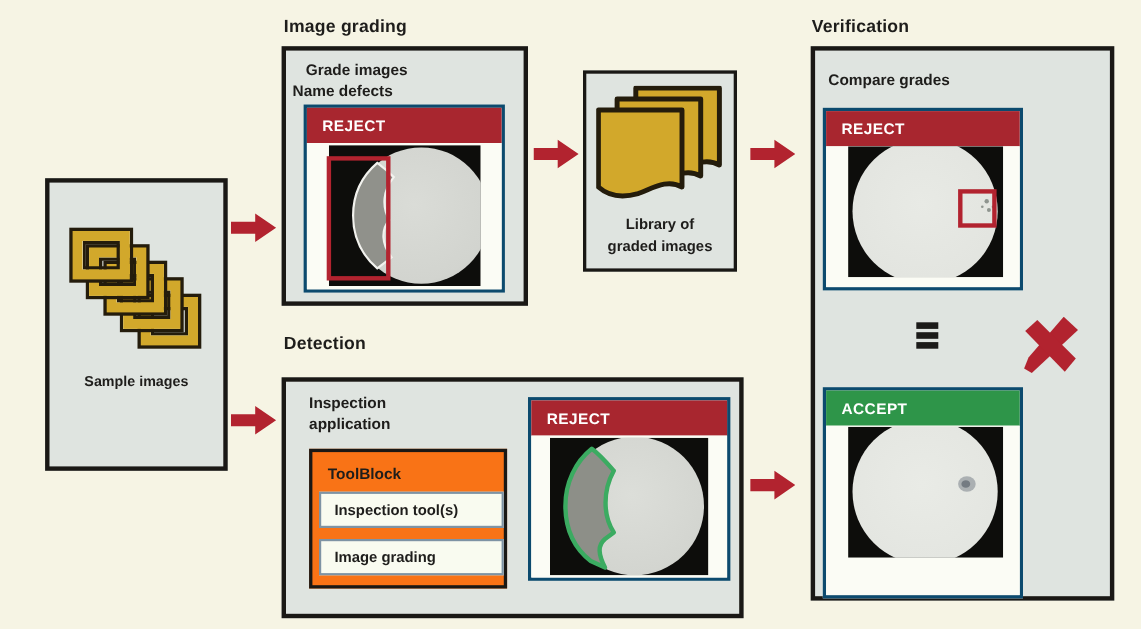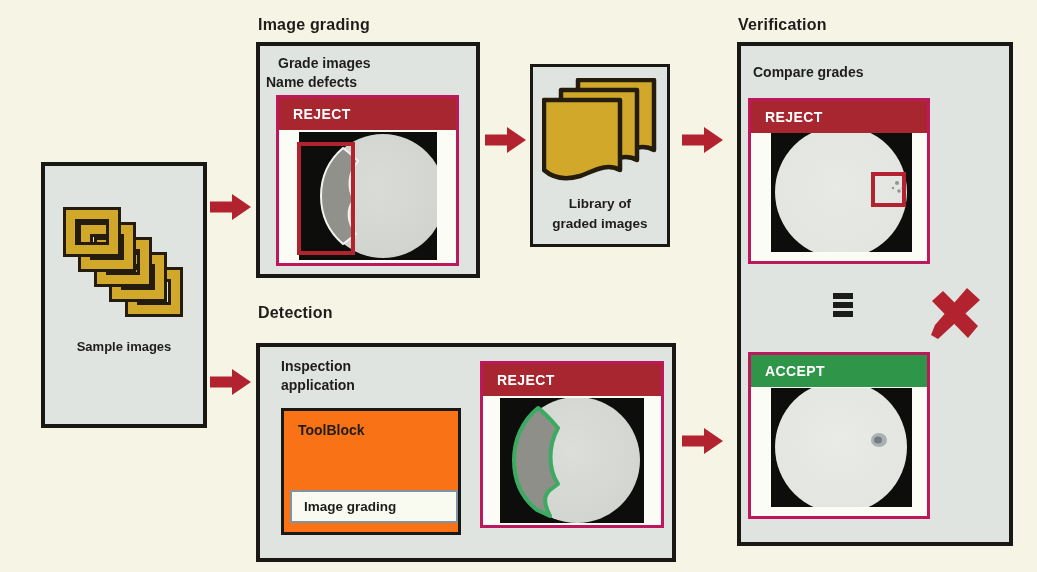--- a/index.html
+++ b/index.html
@@ -4,21 +4,21 @@
 <style>
   html,body{margin:0;padding:0;background:#f6f4e4;}
   .stage{position:relative;width:1037px;height:572px;background:#f6f4e4;overflow:hidden;
          font-family:"Liberation Sans","DejaVu Sans",sans-serif;color:#1e1d1b;}
   .sec-title{position:absolute;font-size:16px;font-weight:700;letter-spacing:.2px;}
   .panel{position:absolute;background:#dfe4e0;border:4px solid #1a1815;box-sizing:border-box;}
   .panel-thin{border-width:3px;}
   .txt{position:absolute;font-size:14px;font-weight:700;line-height:1.35;}
   .txt-center{text-align:center;}
   
-  .unit{position:absolute;border:3px solid #be185d;background:#fbfcf5;box-sizing:border-box;
+  .unit{position:absolute;border:3px solid #0c4a6e;background:#fbfcf5;box-sizing:border-box;
         display:flex;flex-direction:column;text-align:center;}
   .unit-header{height:32px;flex:0 0 32px;display:flex;align-items:center;padding-left:14px;
                color:#ffffff;font-size:14px;font-weight:700;letter-spacing:.4px;}
   .red-h{background:#a8262f;}
   .green-h{background:#2e9549;}
   .unit-body{position:relative;flex:1;background:#fbfcf5;}
   .blacksq{position:absolute;}
   .defect-rect{position:absolute;border:4px solid #b2232f;box-sizing:border-box;background:transparent;}
   
   .arrow{position:absolute;width:42px;height:28px;}
@@ -88,20 +88,23 @@
     <div class="txt txt-center" style="left:0;top:148px;width:134px;font-size:13.5px;">graded images</div>
     <div class="txt txt-center" style="left:0;top:128px;width:134px;font-size:13.5px;">Library of</div>
   </div>
 
   <div class="panel" style="left:256px;top:343px;width:420px;height:219px;">
     <div class="txt" style="left:21px;top:10px;">Inspection</div>
     <div class="txt" style="left:21px;top:29px;">application</div>
 
     <div class="toolblock" style="left:21px;top:61px;">
       <div class="txt" style="left:14px;top:10px;">ToolBlock</div>
+      <div class="tool-item" style="top:36px;">
+        <span>Inspection tool(s)</span>
+      </div>
       <div class="tool-item" style="top:79px;">
         <span>Image grading</span>
       </div>
     </div>
 
     <div class="unit" style="left:220px;top:14px;width:184px;height:167px;">
       <div class="unit-header red-h">REJECT</div>
       <div class="unit-body">
         <svg class="blacksq" style="left:17px;top:2px;" width="144" height="125" viewBox="0 0 144 125">
           <defs>
@@ -150,21 +153,21 @@
       <span class="bar"></span>
         <span class="bar"></span>
         <span class="bar"></span>
     </div>
 
     <svg style="position:absolute;left:182px;top:242px;" width="58" height="52" viewBox="0 0 58 52">
       <path d="M44,0 L57,12 L15,51 L8,47 L12,37 Z" fill="#b2232f"></path>
       <path d="M9,13 L20,3 L55,38 L45,50 Z" fill="#b2232f"></path>
     </svg>
 
-    <div class="unit" style="left:7px;top:306px;width:182px;height:167px;">
+    <div class="unit" style="left:7px;top:306px;width:182px;height:192px;">
       <div class="unit-header green-h">ACCEPT</div>
       <div class="unit-body">
         <svg class="blacksq" style="left:20px;top:1px;" width="141" height="119" viewBox="0 0 141 119">
           <defs>
             <radialGradient id="gD" cx="48%" cy="45%" r="72%">
               <stop offset="0%" stop-color="#e9ebe6"></stop>
                 <stop offset="85%" stop-color="#e3e5e0"></stop>
                 <stop offset="100%" stop-color="#d9dbd6"></stop>
             </radialGradient>
           </defs>

